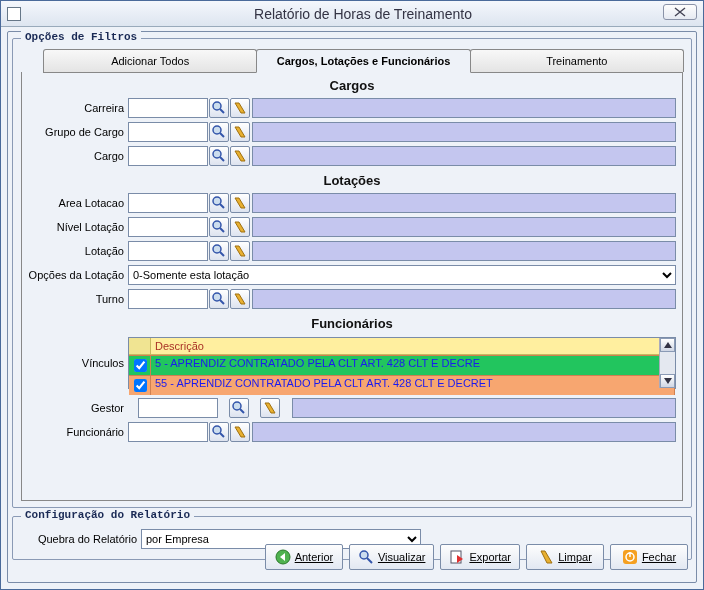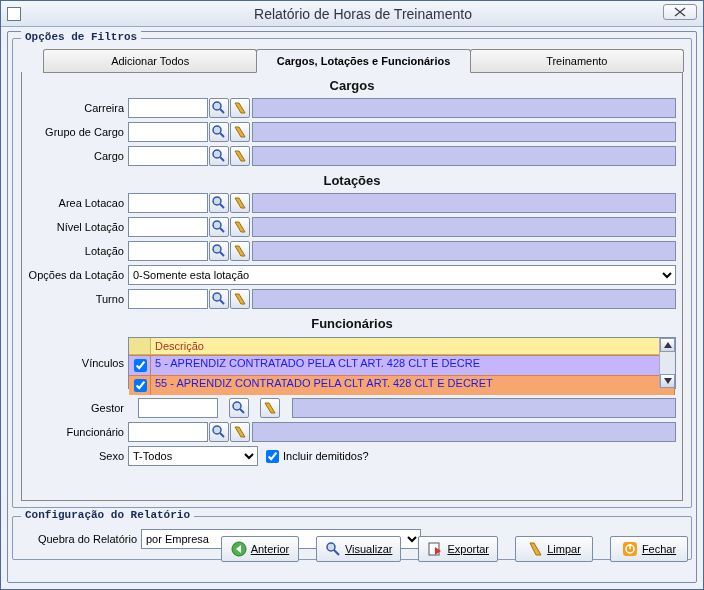--- a/index.html
+++ b/index.html
@@ -24,30 +24,30 @@
   .label { width:100px; text-align:right; padding-right:4px; color:#000; }
   input.txt { height:20px; border:1px solid #7a8ca8; background:#fff; padding:0 2px; }
   .txt-small { width:80px; }
   .iconbtn { width:20px; height:20px; border:1px solid #7a8ca8; background:linear-gradient(#fff,#dde3ef); margin-left:1px; cursor:pointer; display:flex; align-items:center; justify-content:center; padding:0; border-radius:2px; }
   .filler-band { flex:1; height:20px; background:#c4c6ef; border:1px solid #7a8ca8; margin-left:2px; }
   select.sel { height:20px; border:1px solid #7a8ca8; background:#fff; }
   .grid { border:1px solid #7a8ca8; background:#fff; position:relative; }
   .grid-head { display:flex; background:#ffef9f; }
   .grid-head .chkcol { width:22px; border-right:1px solid #c8b860; border-bottom:1px solid #c8b860; background:#f0e492; }
   .grid-head .desccol { flex:1; color:#a93226; padding:2px 4px; border-bottom:1px solid #c8b860; border-right:1px solid #c8b860; }
-  .grid-row { display:flex; background:#c4b5fd; }
+  .grid-row { display:flex; background:#22c55e; }
   .grid-row:nth-child(odd){ background:#f7a670; }
   .grid-row .chkcol { width:22px; display:flex; align-items:center; justify-content:center; border-right:1px solid #d08050; border-top:1px solid #d08050; }
   .grid-row .desccol { flex:1; padding:1px 4px; color:#1a1af0; border-top:1px solid #d08050; border-right:1px solid #d08050; white-space:nowrap; overflow:hidden; }
   .grid-scroll { position:absolute; right:0; top:0; bottom:0; width:16px; background:#e4e8f0; border-left:1px solid #aab; }
   .grid-scroll .arr { height:14px; background:linear-gradient(#fff,#cfd6e4); border:1px solid #8a9ab5; display:flex; align-items:center; justify-content:center; cursor:pointer; }
   .grid-scroll .arr.bot { position:absolute; bottom:0; left:0; right:0; }
   .checkbox { display:flex; align-items:center; }
   .checkbox input { margin:0 4px 0 8px; }
-  .btnbar { position:absolute; bottom:20px; right:8px; display:flex; gap:17px; }
+  .btnbar { position:absolute; bottom:12px; right:8px; display:flex; gap:6px; }
   .btn { height:26px; min-width:78px; border:1px solid #7a8ca8; background:linear-gradient(#fdfdfd,#e2e8f2); border-radius:2px; display:flex; align-items:center; justify-content:center; gap:4px; cursor:pointer; padding:0 8px; }
   .btn span.t { text-decoration:underline; text-decoration-color:#000; }
   .btn .ico { width:16px; height:16px; display:flex; align-items:center; justify-content:center; }
   .cfg-row { display:flex; align-items:center; padding:12px 8px 0 8px; }
   .cfg-row .label { width:120px; }
   
   svg { display:block; }
 </style>
 </head>
 <body>
@@ -261,30 +261,20 @@
                 <line x1="8" y1="8" x2="12" y2="12" stroke="#35a" stroke-width="2"></line>
               </svg>
             </button>
           <button class="iconbtn">
               <svg width="14" height="14">
                 <polygon points="2,2 6,2 12,12 8,12" fill="#e8b030" stroke="#a07010"></polygon>
               </svg>
             </button>
           <div class="filler-band"></div>
         </div>
-        <div class="row">
-          <div class="label">Sexo</div>
-          <select class="sel" style="width:130px">
-            <option>T-Todos</option>
-          </select>
-          <div class="checkbox">
-            <input type="checkbox" checked="" style="">
-            <span>Incluir demitidos?</span>
-          </div>
-        </div>
 
       </div>
     </div>
 
     <div class="fieldset fs-config">
       <div class="legend">Configuração do Relatório</div>
       <div class="cfg-row">
         <div class="label" style="width:120px">Quebra do Relatório</div>
         <select class="sel" style="width:280px">
           <option>por Empresa</option>

